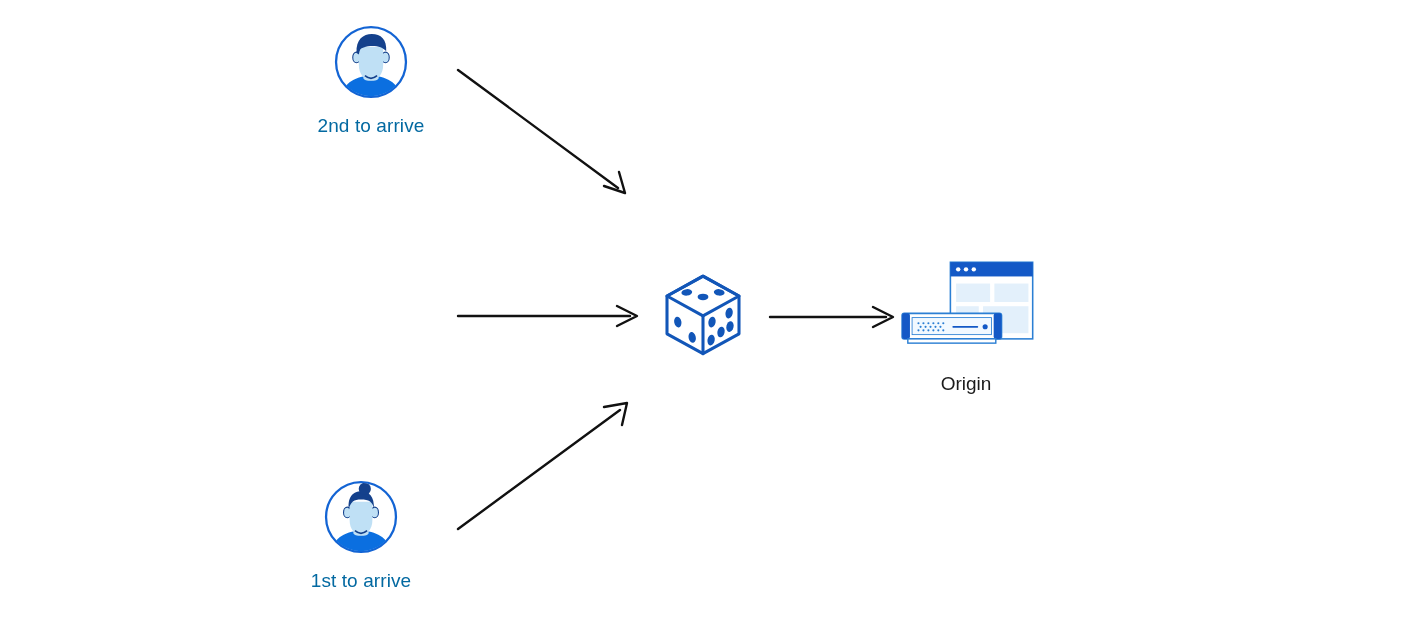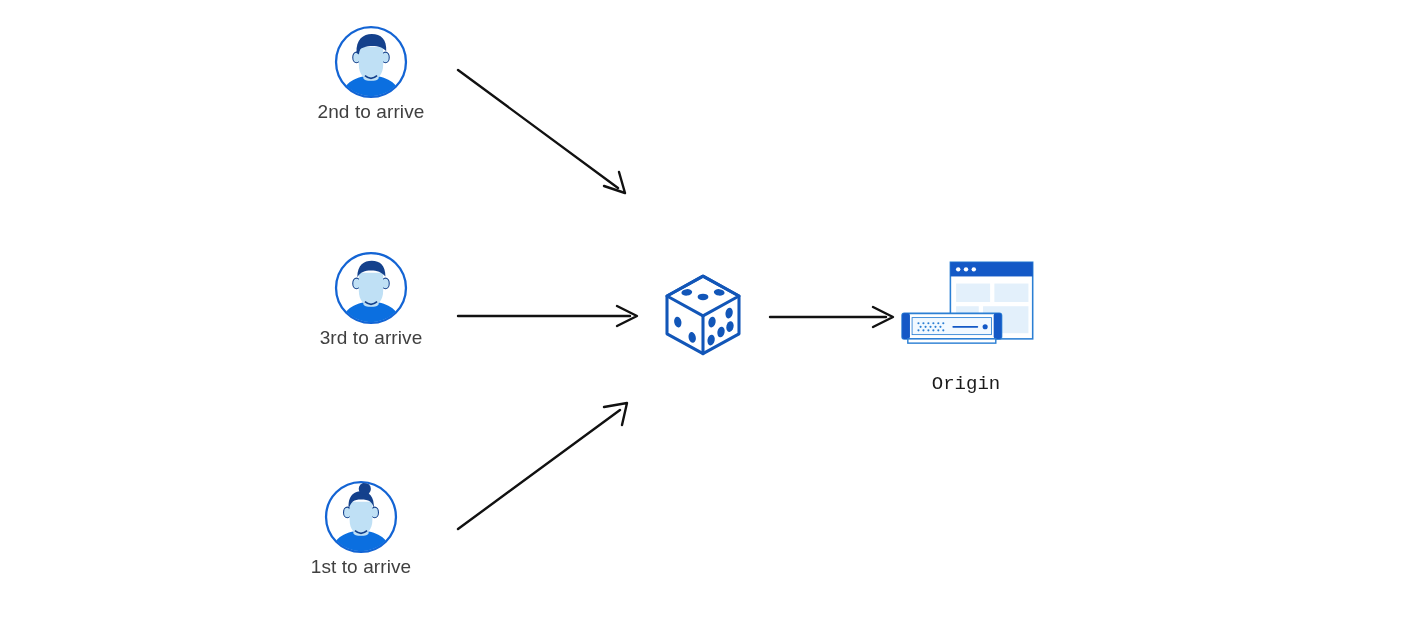--- a/index.html
+++ b/index.html
@@ -26,41 +26,41 @@
     text-align: center;
   }
   .avatar-icon {
     width: 76px;
     height: 76px;
     margin: 0 auto;
     display: block;
   }
   .node-label {
     font-size: 19px;
-    color: #404040;
+    color: #0369a1;
     line-height: 1.25;
+    margin-top: 14px;
     white-space: nowrap;
     letter-spacing: 0.1px;
   }
   .origin-node {
     width: 180px;
     text-align: center;
   }
   .origin-icon {
     width: 144px;
     height: 105px;
     display: block;
     margin: 0 auto;
   }
   .origin-label {
     font-size: 19px;
     color: #1b1b1b;
     margin-top: 10px;
     white-space: nowrap;
-    font-family: Liberation Mono, monospace;
   }
   .dice-node {
     width: 90px;
     height: 90px;
   }
   .dice-icon {
     width: 90px;
     height: 90px;
     display: block;
   }
@@ -122,41 +122,20 @@
 
         <path d="M31 38 C30 20 40 13 51 13 C63 13 71 20 70 36 C66 31 60 29 52 29 C44 29 36 31 31 38 Z" fill="#14418c"></path>
         <path d="M31 38 C32 31 36 27 41 25 C37 30 35 34 34 40 Z" fill="#14418c"></path>
 
         <path d="M42 68 q8 7 16 0" fill="none" stroke="#14418c" stroke-width="2"></path>
       </g>
     </svg>
     <div class="node-label">2nd to arrive</div>
   </div>
 
-  <div class="node avatar-node" style="left:306px; top:250px;">
-    <svg class="avatar-icon" viewBox="0 0 100 100" aria-hidden="true">
-      <defs>
-        <clipPath id="clipB">
-            <circle cx="50" cy="50" r="45"></circle>
-          </clipPath>
-      </defs>
-      <circle cx="50" cy="50" r="46" fill="#ffffff" stroke="#1364d4" stroke-width="3"></circle>
-      <g clip-path="url(#clipB)">
-        <path d="M8 100 C12 78 30 68 50 68 C70 68 88 78 92 100 Z" fill="#0b6fe0"></path>
-        <path d="M40 57 h20 v14 c0 5 -20 5 -20 0 Z" fill="#bfe0f5"></path>
-        <ellipse cx="31" cy="44" rx="5" ry="7" fill="#bfe0f5" stroke="#14418c" stroke-width="1.4"></ellipse>
-        <ellipse cx="69" cy="44" rx="5" ry="7" fill="#bfe0f5" stroke="#14418c" stroke-width="1.4"></ellipse>
-        <path d="M34 30 h32 v24 c0 12 -7 20 -16 20 c-9 0 -16 -8 -16 -20 Z" fill="#bfe0f5"></path>
-
-        <path d="M32 36 C32 19 41 14 51 14 C62 14 69 20 69 35 C64 29 58 27 50 27 C42 27 36 29 32 36 Z" fill="#14418c"></path>
-        <path d="M42 68 q8 7 16 0" fill="none" stroke="#14418c" stroke-width="2"></path>
-      </g>
-    </svg>
-    <div class="node-label">3rd to arrive</div>
-  </div>
 
   <div class="node avatar-node" style="left:296px; top:479px;">
     <svg class="avatar-icon" viewBox="0 0 100 100" aria-hidden="true">
       <defs>
         <clipPath id="clipC">
             <circle cx="50" cy="50" r="45"></circle>
           </clipPath>
       </defs>
       <circle cx="50" cy="50" r="46" fill="#ffffff" stroke="#1364d4" stroke-width="3"></circle>
       <g clip-path="url(#clipC)">

